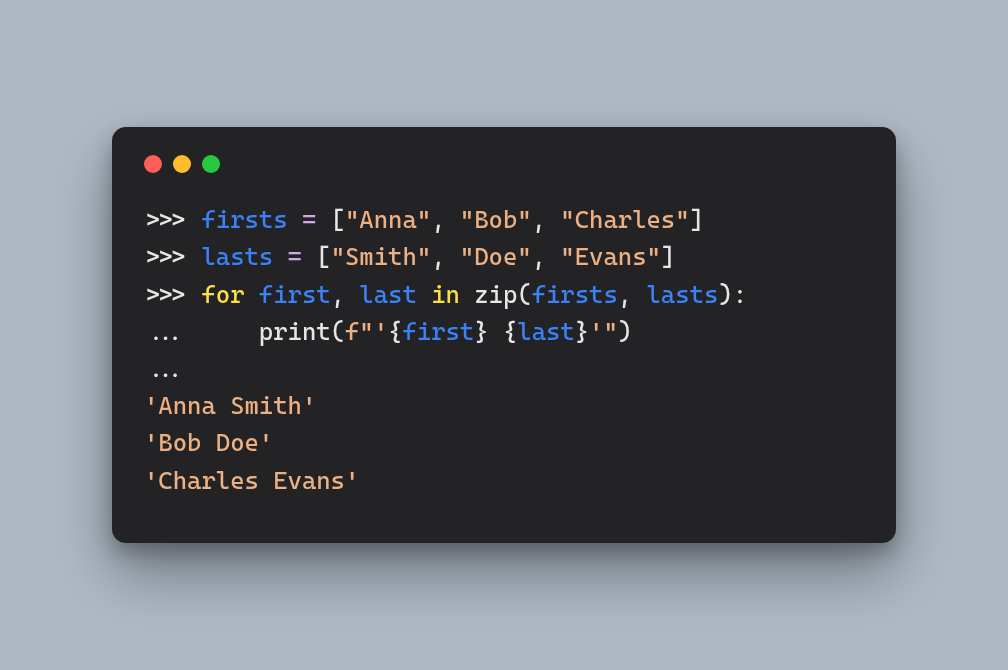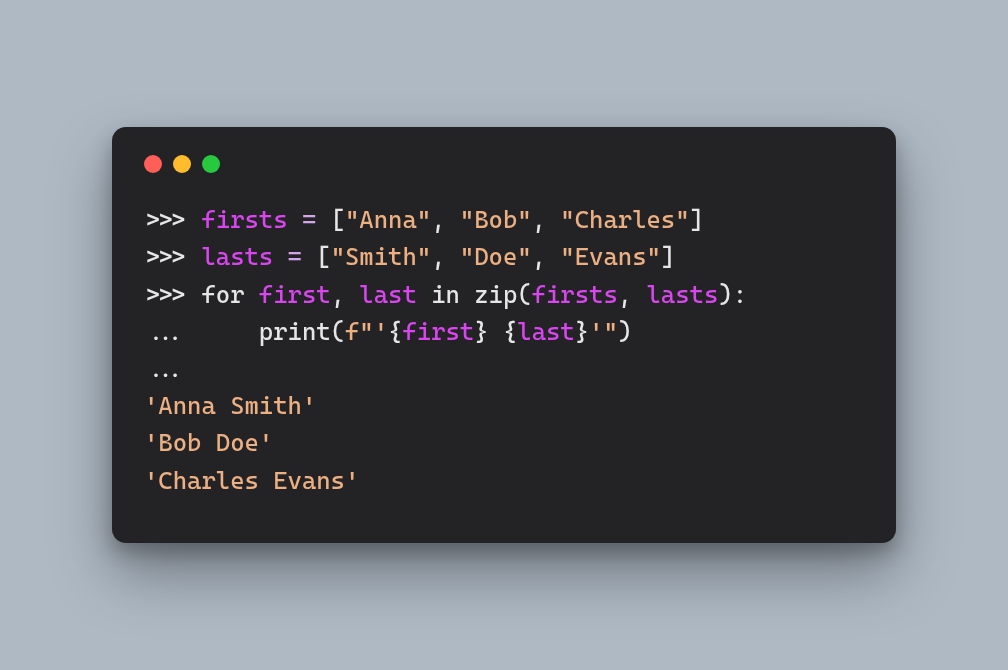--- a/index.html
+++ b/index.html
@@ -33,24 +33,24 @@
   .dot.yellow { background: #ffbd2e; }
   .dot.green { background: #27c93f; }
   .code {
     font-size: 24.5px;
     line-height: 1.52;
     white-space: pre;
     color: #e6e6e6;
   }
   .t-default { color: #e6e6e6; }
   .t-punct   { color: #e6e6e6; }
-  .t-var     { color: #d946ef; }
+  .t-var     { color: #3b82f6; }
   .t-op      { color: #d2a6e8; }
   .t-str     { color: #ecb083; }
-  .t-kw      { color: #e5e5e5; }
+  .t-kw      { color: #fde047; }
   .t-fstrbr  { color: #e6e6e6; }
 </style>
 </head>
 <body>
 
 <div class="window">
   <div class="titlebar">
     <div class="dot red"></div>
     <div class="dot yellow"></div>
     <div class="dot green"></div>

